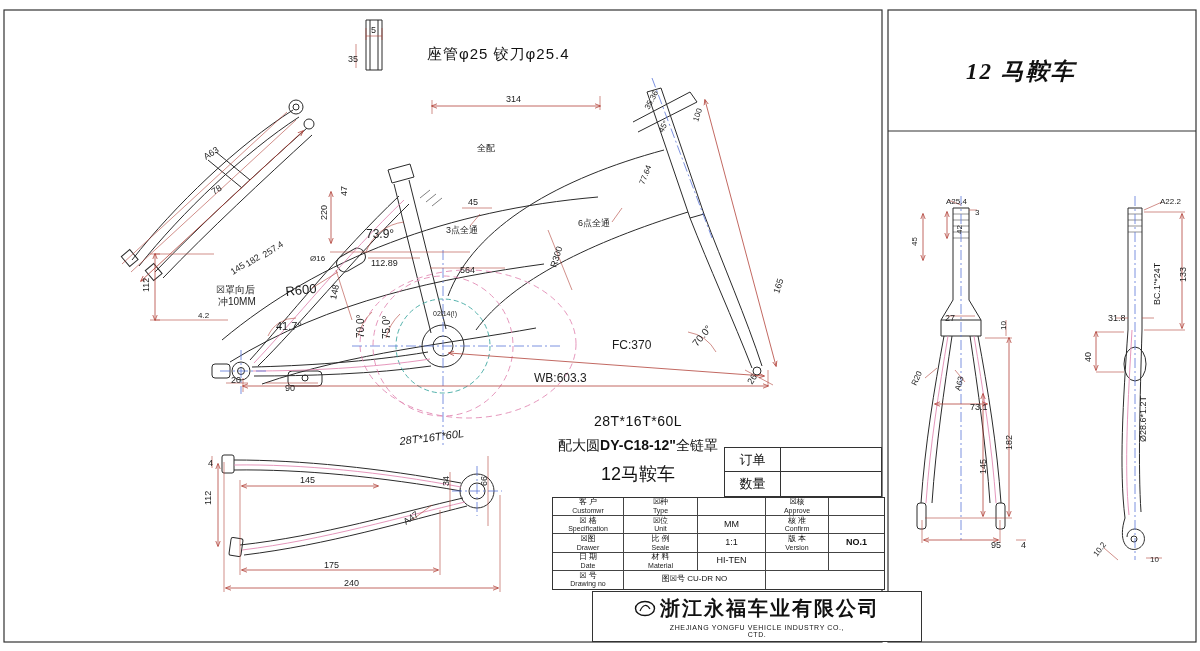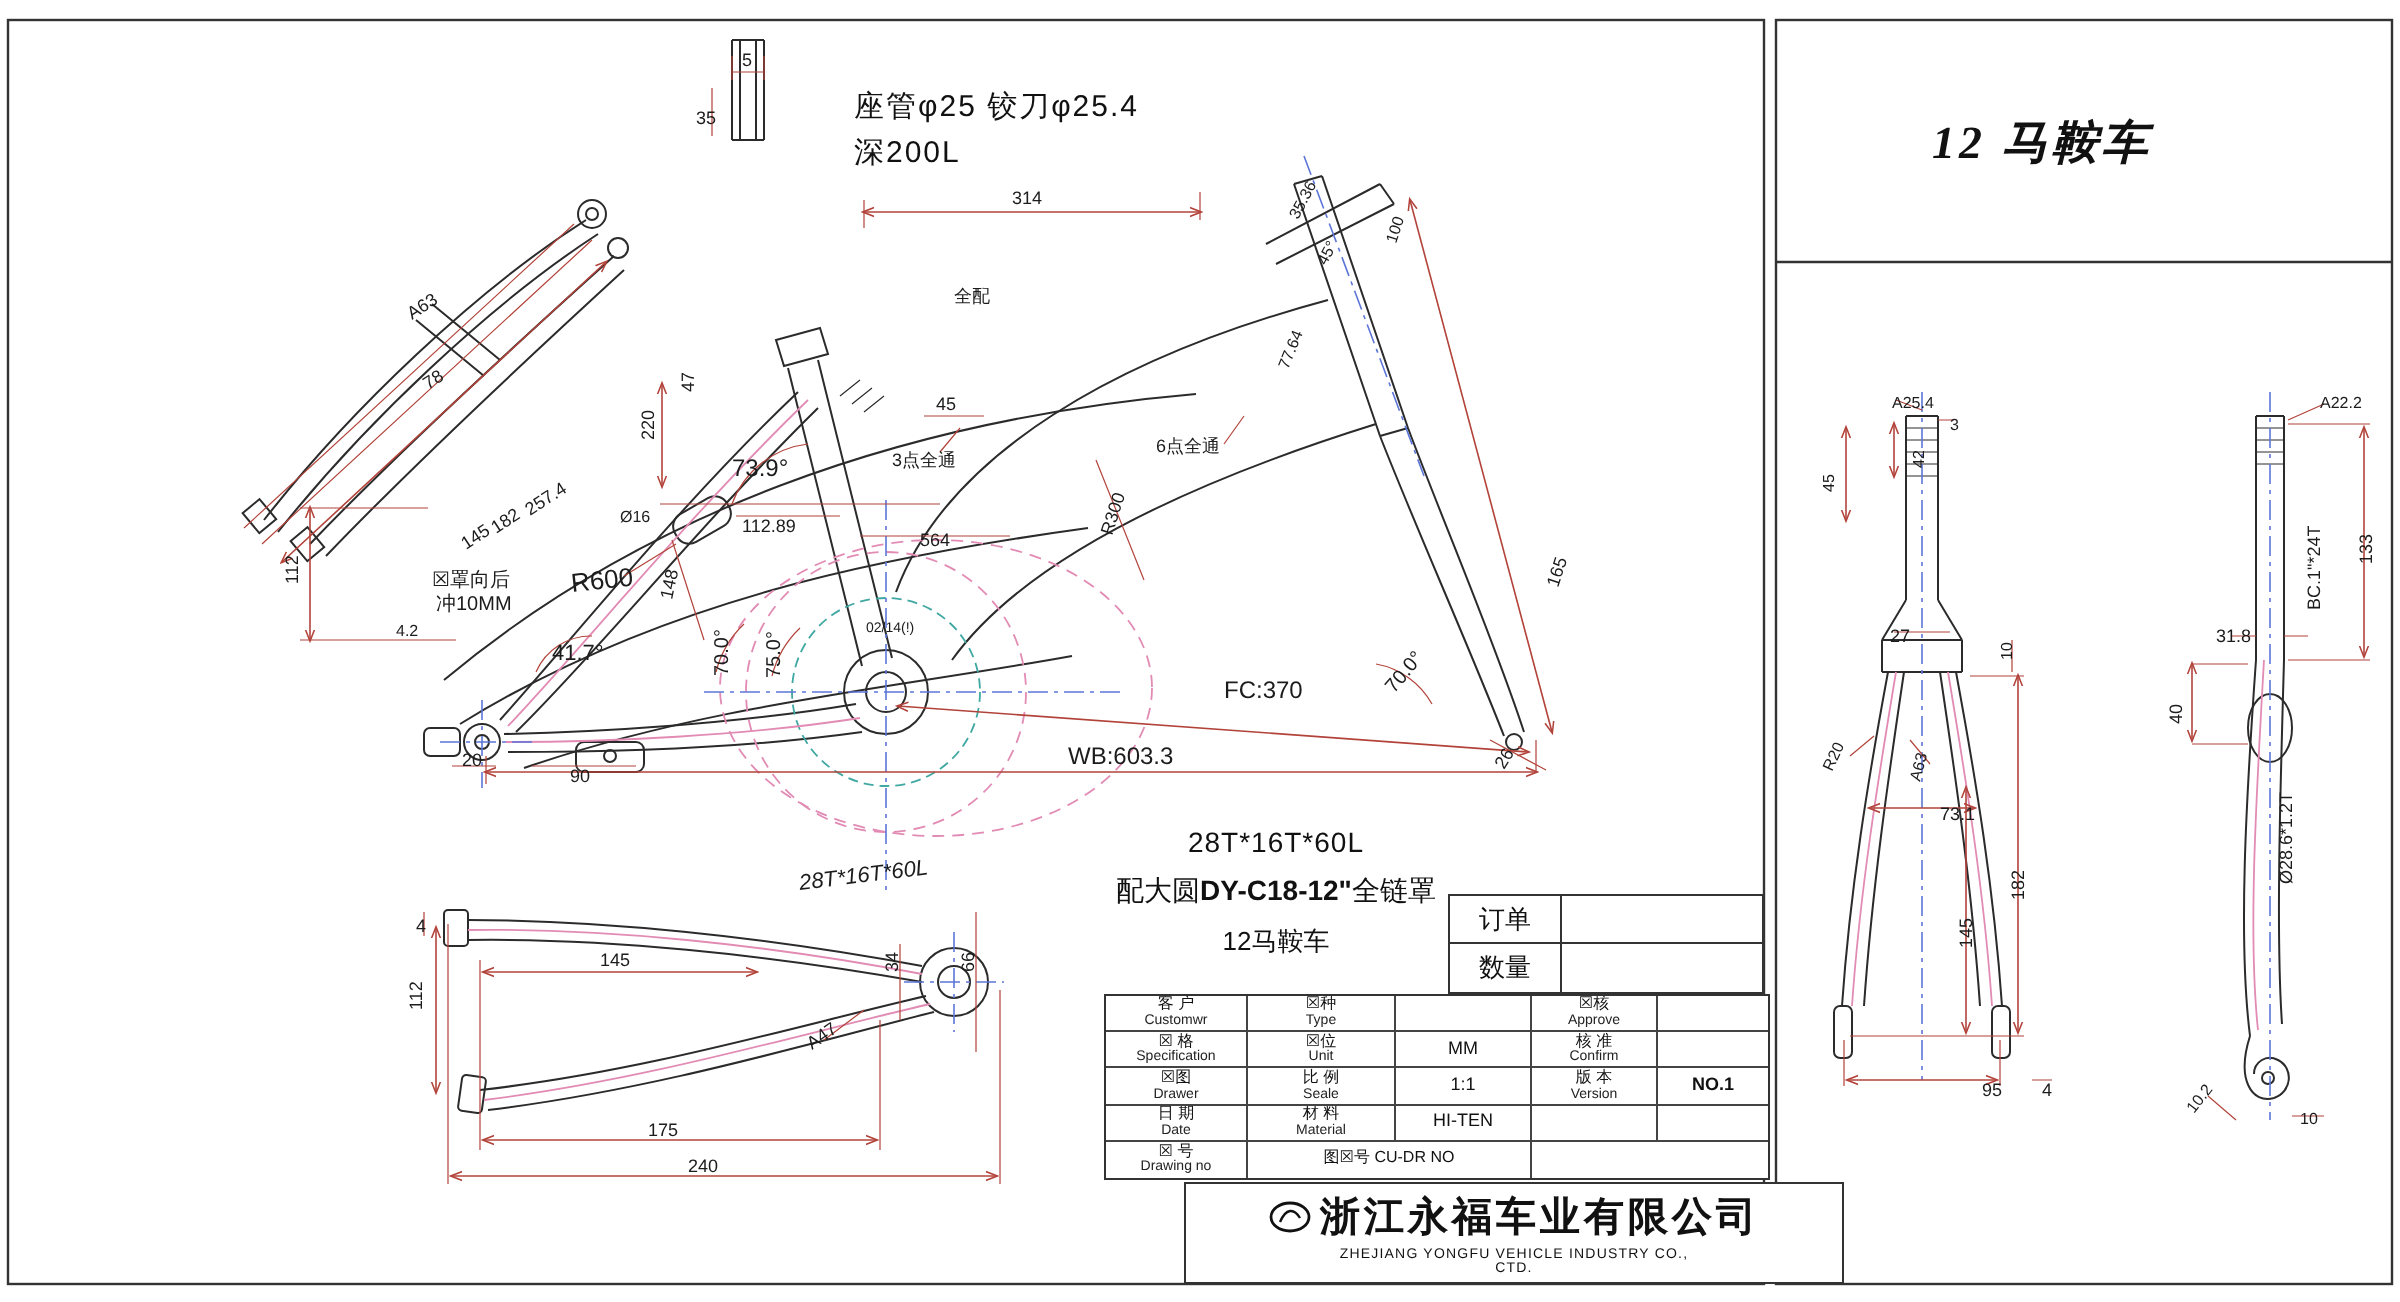--- a/index.html
+++ b/index.html
@@ -6,21 +6,21 @@
   .sheet{position:relative;width:1200px;height:651px;background:#ffffff;
          font-family:"Liberation Sans",sans-serif;color:#111;overflow:hidden;}
   svg.draw{position:absolute;left:0;top:0;}
 
   .note{position:absolute;left:427px;top:42px;font-size:15px;line-height:1.55;
         font-family:Liberation Sans, sans-serif;letter-spacing:1px;}
   .center-block{position:absolute;left:538px;top:413px;width:200px;text-align:center;}
   .center-block .l1{font-size:14px;letter-spacing:.5px;}
   .center-block .l2{font-size:14px;margin-top:8px;}
   .center-block .l2 b{font-weight:bold;}
-  .center-block .l3{font-size:13px;margin-top:7px;}
+  .center-block .l3{font-size:18px;margin-top:7px;}
 
   .order-table{position:absolute;left:724px;top:447px;width:158px;height:50px;
     border:1.5px solid #333;display:grid;grid-template-columns:56px 1fr;grid-template-rows:1fr 1fr;box-sizing:border-box;}
   .order-table .cell{border-right:1px solid #333;border-bottom:1px solid #333;
     display:flex;align-items:center;justify-content:center;font-size:13px;box-sizing:border-box;}
   .order-table .cell.last{border-bottom:none;}
   .order-table .cell.val{border-right:none;}
 
   .title-block{position:absolute;left:552px;top:497px;width:333px;box-sizing:border-box;
     border:1.5px solid #333;display:grid;grid-template-columns:71px 74px 68px 63px 1fr;
@@ -279,21 +279,20 @@
         <text x="1108" y="321" font-size="9">31.8</text>
         <text x="1091" y="362" font-size="9" transform="rotate(-90 1091 362)">40</text>
         <text x="1146" y="442" font-size="9" transform="rotate(-90 1146 442)">Ø28.6*1.2T</text>
         <text x="1097" y="557" font-size="8" transform="rotate(-52 1097 557)">10.2</text>
         <text x="1150" y="562" font-size="8">10</text>
       </g>
   </svg>
 
   <div class="note">
     <div>座管φ25 铰刀φ25.4</div>
-    <div>深200L</div>
   </div>
 
   <div class="center-block">
     <div class="l1">28T*16T*60L</div>
     <div class="l2"><span>配大圆</span><b>DY-C18-12"</b><span>全链罩</span></div>
     <div class="l3">12马鞍车</div>
   </div>
 
   <div class="order-table">
     <div class="cell">订单</div>

